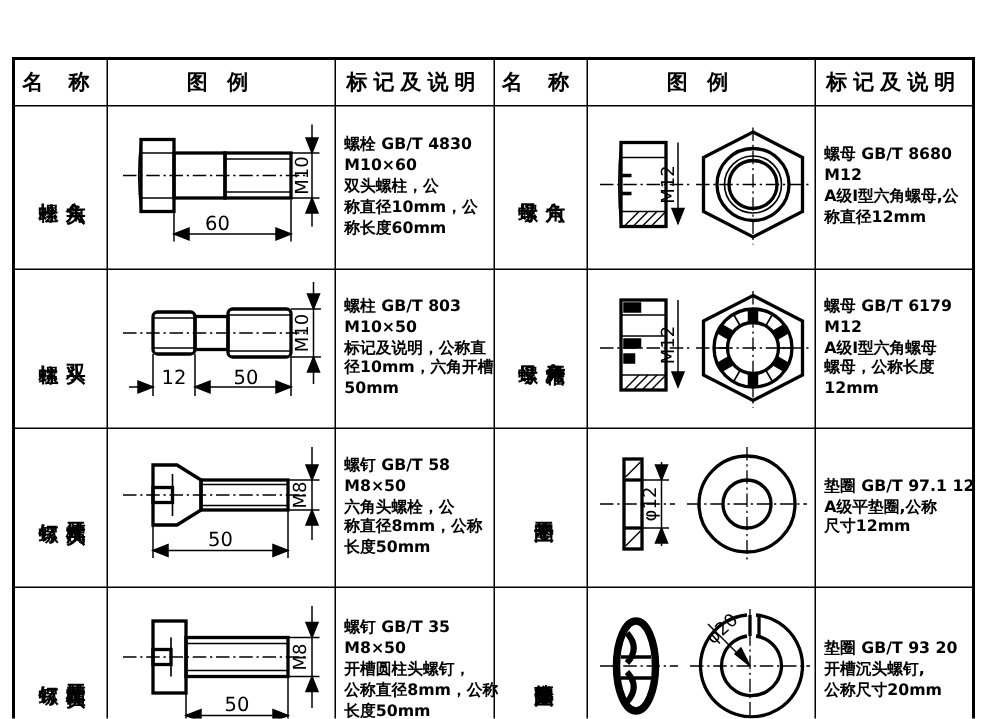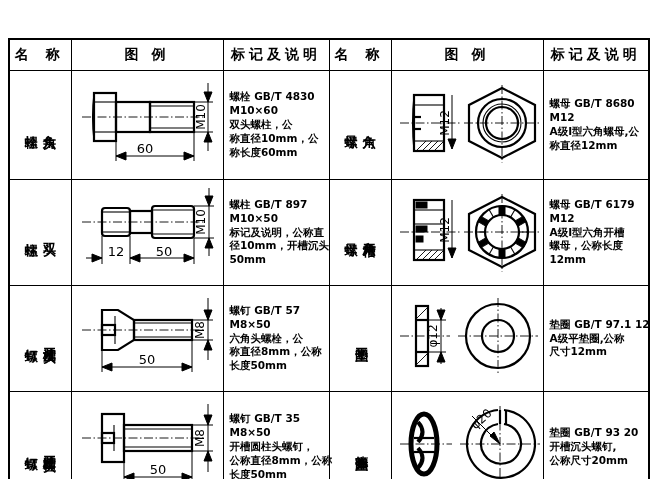--- a/index.html
+++ b/index.html
@@ -252,24 +252,24 @@
               <line class="dim" x1="122" y1="58" x2="142" y2="58"></line>
               <line class="dim" x1="137" y1="8" x2="137" y2="76"></line>
               <polygon class="solidblk" points="137,26 133,16 141,16"></polygon>
               <polygon class="solidblk" points="137,58 133,68 141,68"></polygon>
               <text x="133" y="42" text-anchor="middle" transform="rotate(-90 133 42)">M10</text>
             </svg>
           </div>
         </td>
         <td class="mid-left">
           <div class="mark">
-            <span class="ln">螺柱 GB/T 897</span>
+            <span class="ln">螺柱 GB/T 803</span>
             <span class="ln">M10×50</span>
             <span class="ln">标记及说明，公称直</span>
-            <span class="ln">径10mm，开槽沉头</span>
+            <span class="ln">径10mm，六角开槽</span>
             <span class="ln">50mm</span>
           </div>
         </td>
 
         <td>
           <div class="name-wrap">
             <div class="vcol">六角开槽</div>
             <div class="vcol second">螺母</div>
           </div>
         </td>
@@ -345,21 +345,21 @@
                     <line x1="110" y1="26" x2="110" y2="35"></line>
                   </g>
               </g>
             </svg>
           </div>
         </td>
         <td>
           <div class="mark">
             <span class="ln">螺母 GB/T 6179</span>
             <span class="ln">M12</span>
-            <span class="ln">A级I型六角开槽</span>
+            <span class="ln">A级I型六角螺母</span>
             <span class="ln">螺母，公称长度</span>
             <span class="ln">12mm</span>
           </div>
         </td>
       </tr>
 
       <tr class="body-row r3">
 
         <td>
           <div class="name-wrap">
@@ -393,21 +393,21 @@
               <line class="dim" x1="120" y1="54" x2="141" y2="54"></line>
               <line class="dim" x1="136" y1="12" x2="136" y2="74"></line>
               <polygon class="solidblk" points="136,34 132,24 140,24"></polygon>
               <polygon class="solidblk" points="136,54 132,64 140,64"></polygon>
               <text x="132" y="44" text-anchor="middle" transform="rotate(-90 132 44)">M8</text>
             </svg>
           </div>
         </td>
         <td class="mid-left">
           <div class="mark">
-            <span class="ln">螺钉 GB/T 57</span>
+            <span class="ln">螺钉 GB/T 58</span>
             <span class="ln">M8×50</span>
             <span class="ln">六角头螺栓，公</span>
             <span class="ln">称直径8mm，公称</span>
             <span class="ln">长度50mm</span>
           </div>
         </td>
 
         <td>
           <div class="name-wrap">
             <div class="vcol">平垫圈</div>

